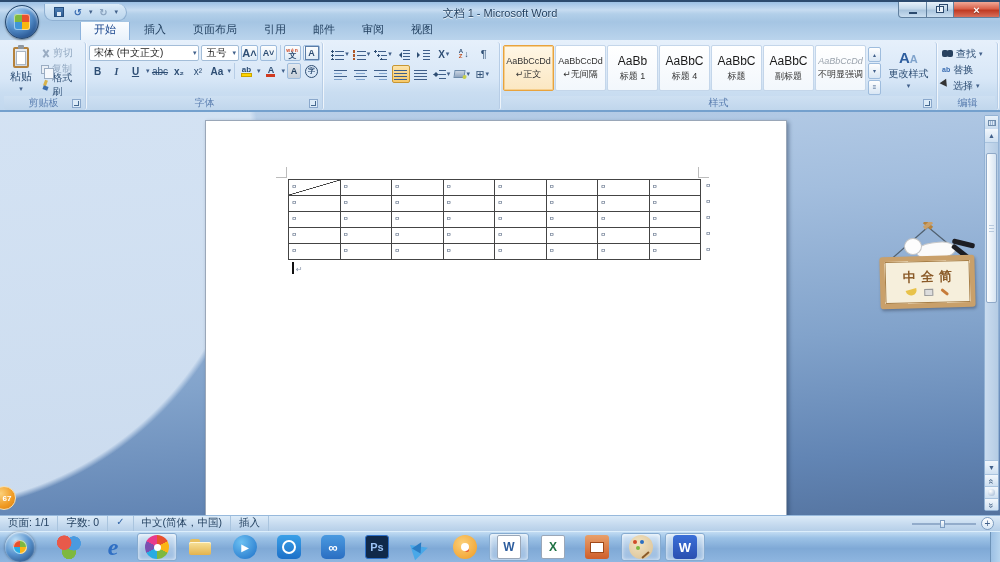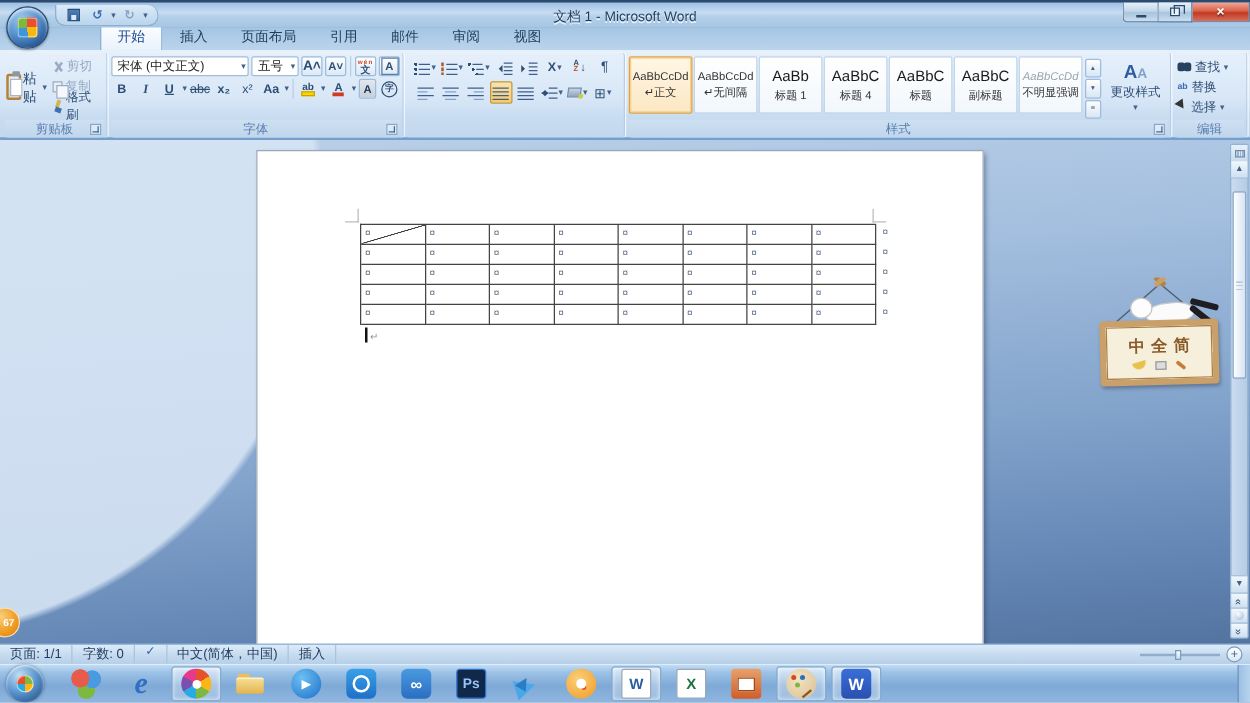--- a/index.html
+++ b/index.html
@@ -53,21 +53,21 @@
 .launcher{position:absolute;right:2px;bottom:2px;width:9px;height:9px;border:1px solid #8aa8cc;background:#dcebf8;cursor:pointer}
 .launcher::after{content:"";position:absolute;right:1px;bottom:1px;width:4px;height:4px;border-right:1px solid #44688f;border-bottom:1px solid #44688f}
 .btn{display:inline-flex;align-items:center;justify-content:center;border:1px solid transparent;border-radius:2px;cursor:pointer;color:#2e4e74}
 .btn.boxed{border-color:#9ebcdd;background:linear-gradient(#fefefe,#dce9f6)}
 .btn.hl{border-color:#c79633;background:linear-gradient(#fce3a9,#f7c96a)}
 .mini{height:16px;font-size:10px;gap:3px;justify-content:flex-start;padding:0 2px}
 .dis{color:#93a9c2}
 
 
 .g-clip{width:84px}
-.paste-big{width:36px;display:flex;align-items:center;justify-content:center;cursor:pointer;gap:1px}
+.paste-big{width:36px;display:flex;flex-direction:column;align-items:center;justify-content:center;cursor:pointer;gap:1px}
 .ic-clipboard{width:16px;height:21px;background:linear-gradient(#e8ecf2,#cfd8e4);border:2px solid #b5823c;border-radius:2px;position:relative}
 .ic-clipboard::before{content:"";position:absolute;left:3px;top:-4px;width:6px;height:4px;background:#8e969f;border-radius:1px}
 .ic-clipboard::after{content:"";position:absolute;left:1px;top:2px;width:8px;height:12px;background:#fff;border:1px solid #aab6c4}
 .clip-col{display:flex;flex-direction:column;justify-content:flex-start;padding-top:2px}
 .ic-cut{width:9px;height:9px;position:relative}
 .ic-cut::before,.ic-cut::after{content:"";position:absolute;left:4px;top:0;width:1.5px;height:9px;background:#9aacc2}
 .ic-cut::before{transform:rotate(35deg)}.ic-cut::after{transform:rotate(-35deg)}
 .ic-copy{width:8px;height:9px;border:1px solid #9aacc2;background:#e8eef5;position:relative}
 .ic-copy::before{content:"";position:absolute;left:2px;top:2px;width:8px;height:9px;border:1px solid #9aacc2;background:#f5f8fc}
 .ic-brush{width:9px;height:10px;position:relative}

